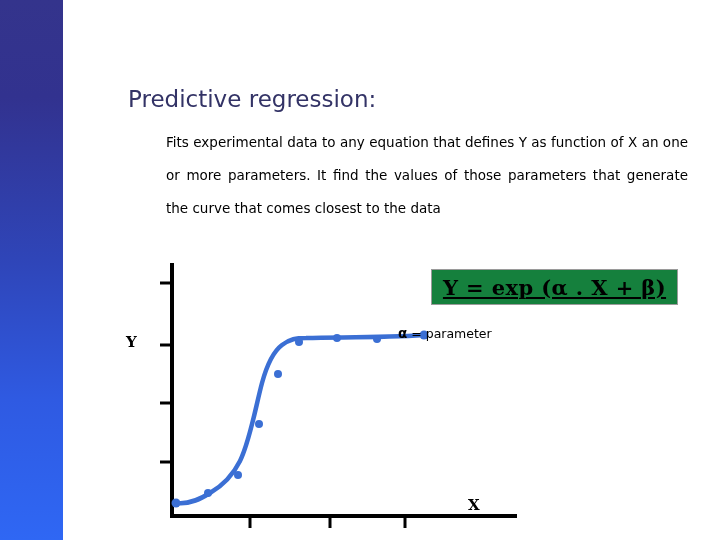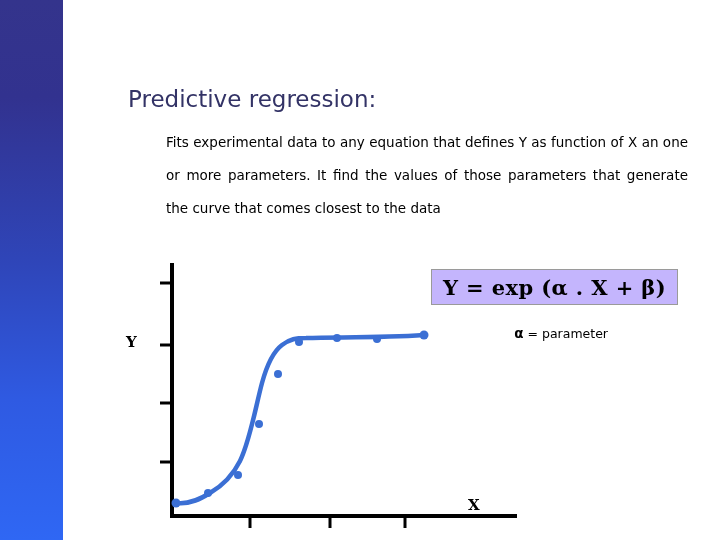--- a/index.html
+++ b/index.html
@@ -67,39 +67,39 @@
   }
   #chart svg { display: block; }
   
   #equation-box {
     position: absolute;
     left: 431px;
     top: 269px;
     width: 245px;
     height: 34px;
     border: 1px solid #9a9a9a;
-    background: #c4b5fd;
+    background: #15803d;
     display: flex;
     align-items: center;
     justify-content: center;
+    text-decoration: underline;
   }
   #equation-text {
     font-family: "DejaVu Serif", "Liberation Serif", serif;
     font-size: 21px;
     font-weight: bold;
     color: #000000;
     white-space: nowrap;
     letter-spacing: 0.4px;
   }
   .param-line {
     position: absolute;
     font-size: 12.5px;
     color: #000000;
     white-space: nowrap;
-    text-align: right;
   }
   #param-alpha { left: 398px; top: 325px; width: 210px; }
   #param-beta  { left: 398px; top: 350px; width: 210px; }
   .param-sym {
     font-weight: bold;
     font-size: 13.5px;
   }
 </style>
 </head>
 <body>

